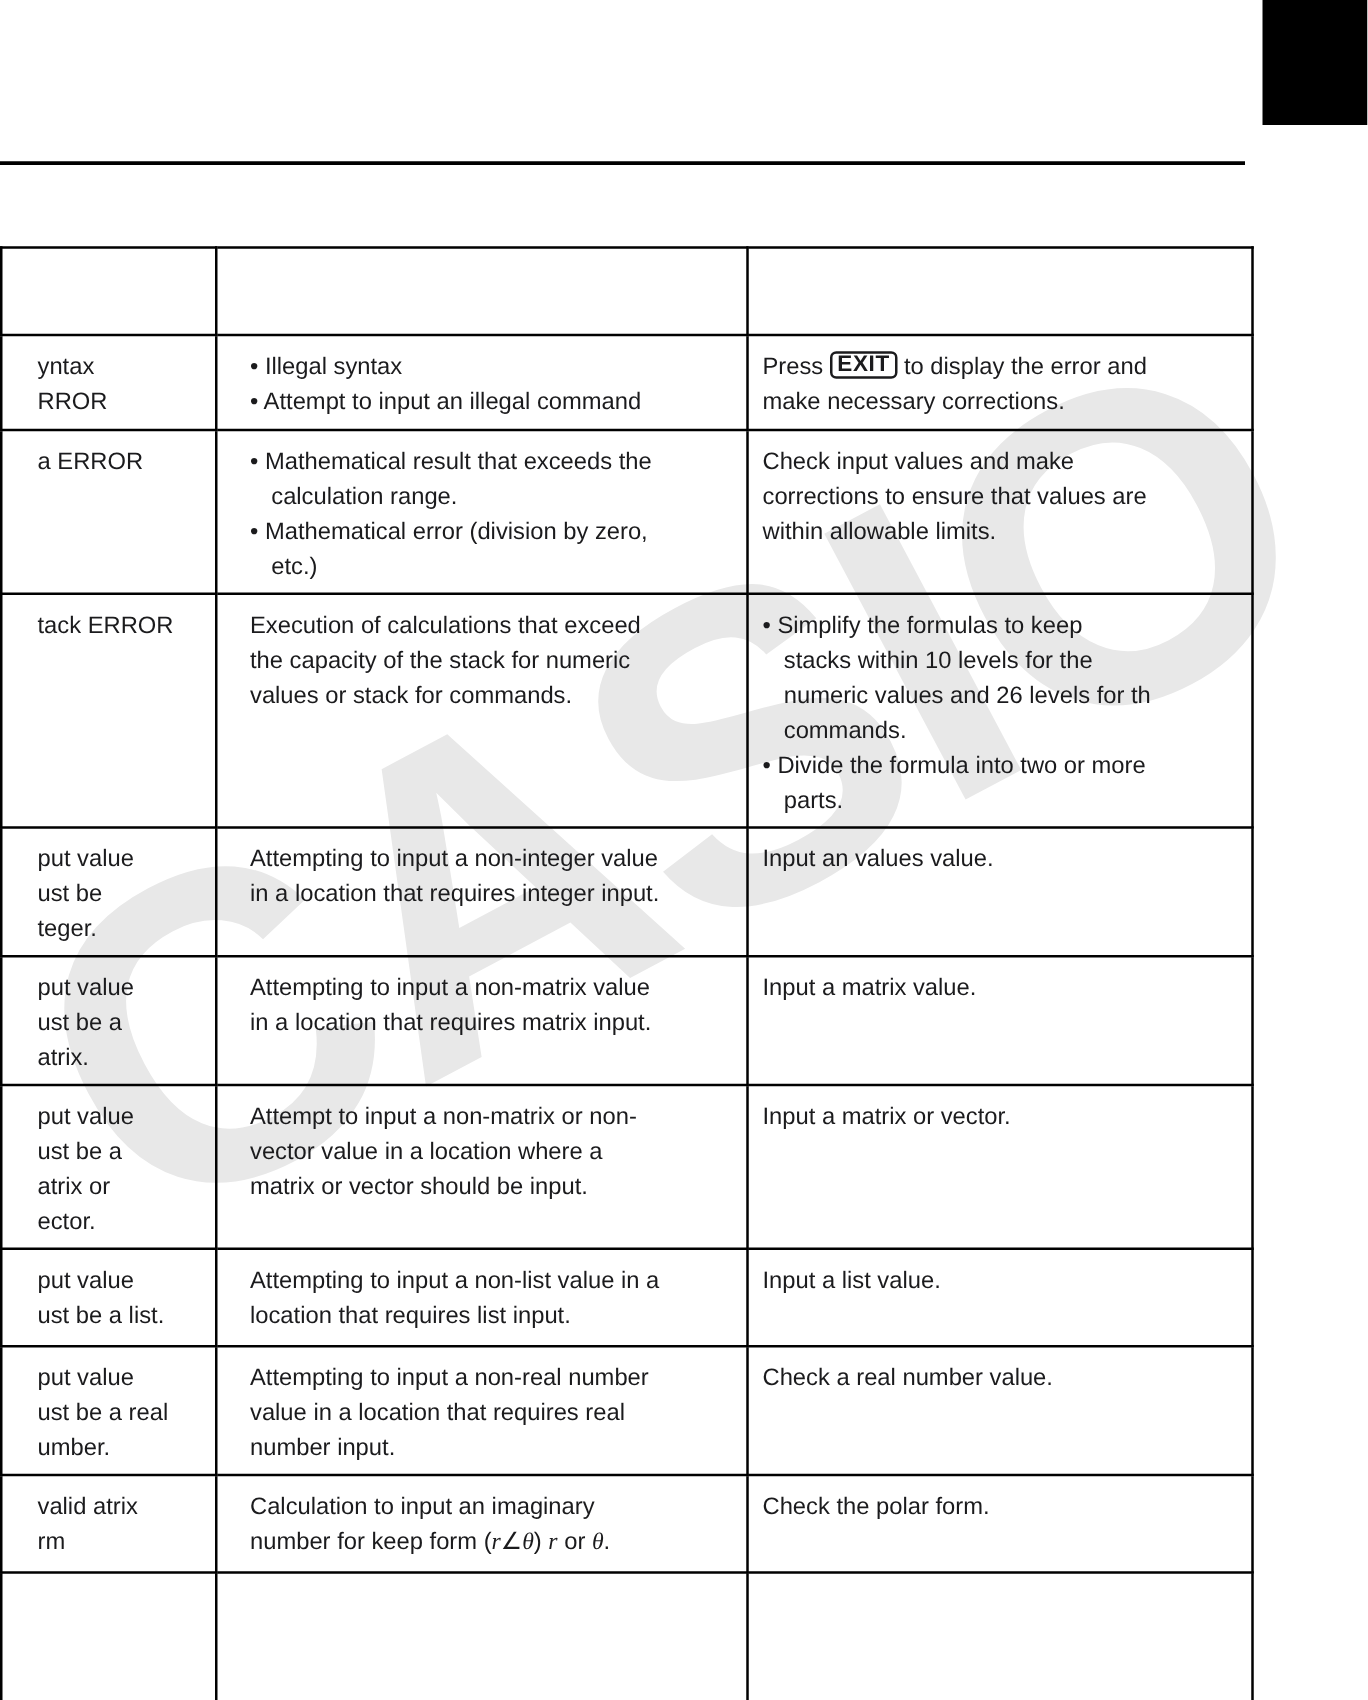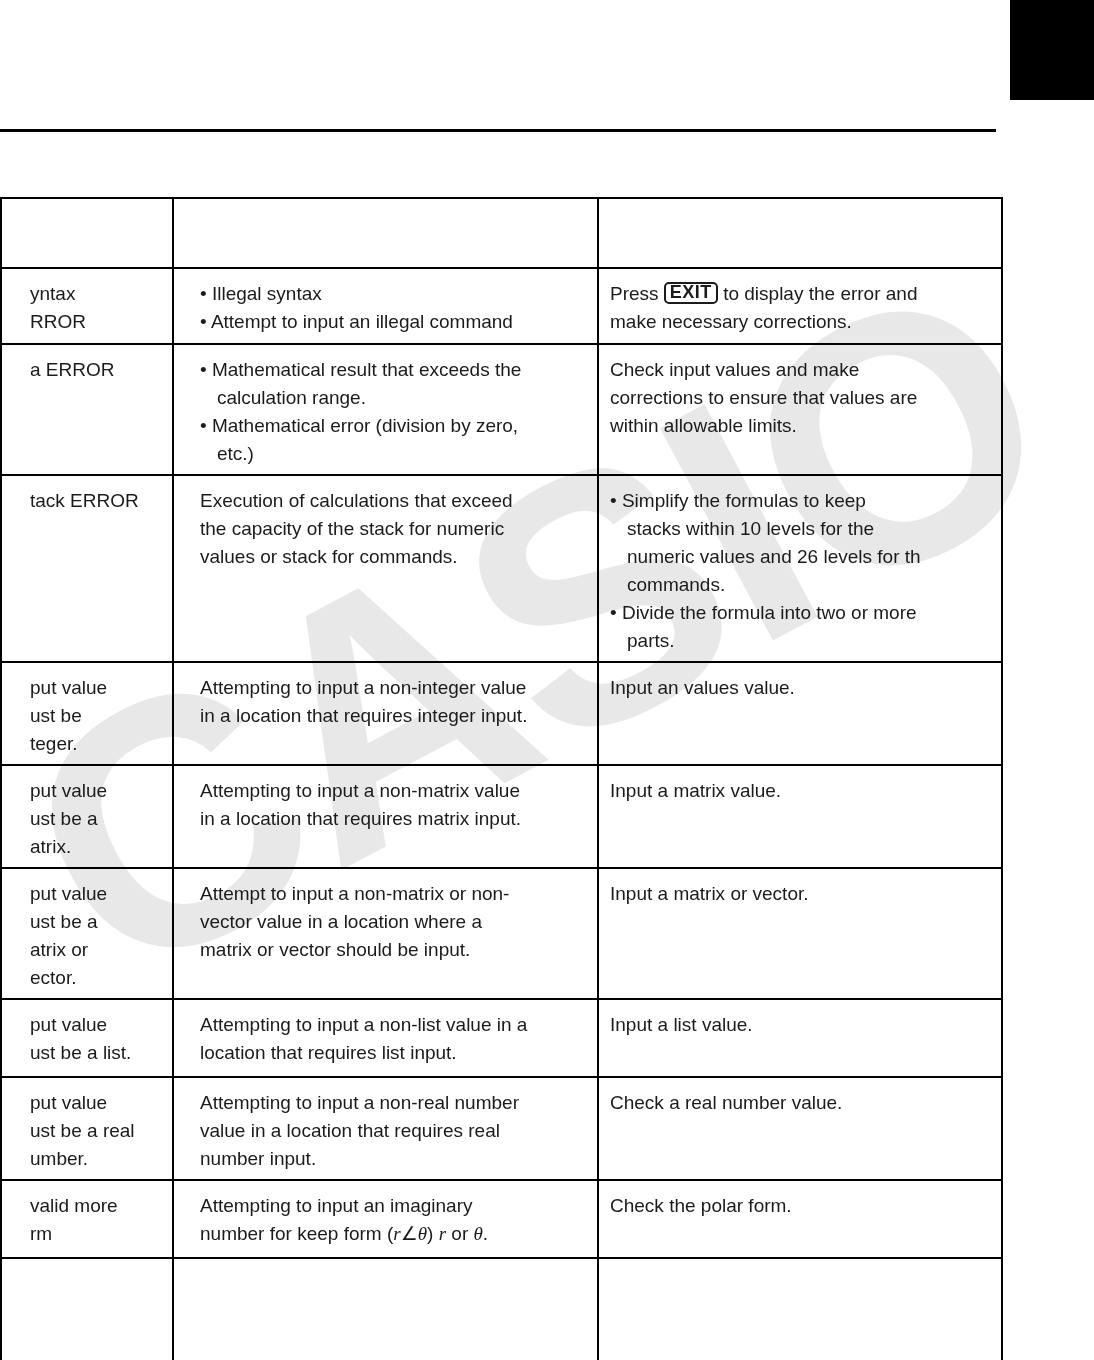--- a/index.html
+++ b/index.html
@@ -174,24 +174,24 @@
       <td class="c1">put value
 ust be a real
 umber.</td>
       <td class="c2 ml">Attempting to input a non-real number
 value in a location that requires real
 number input.</td>
       <td class="c3 ml">Check a real number value.</td>
     </tr>
 
     <tr style="height:78px">
-      <td class="c1">valid more
+      <td class="c1">valid atrix
 rm</td>
       <td class="c2">
-        <div>Attempting to input an imaginary</div>
+        <div>Calculation to input an imaginary</div>
         <div><span>number for keep form (</span><span class="it">r</span><span>∠</span><span class="it">θ</span><span>) </span><span class="it">r</span><span> or </span><span class="it">θ</span><span>.</span></div>
       </td>
       <td class="c3 ml">Check the polar form.</td>
     </tr>
 
     <tr style="height:115px">
       <td class="c1"></td>
       <td class="c2"></td>
       <td class="c3"></td>
     </tr>

